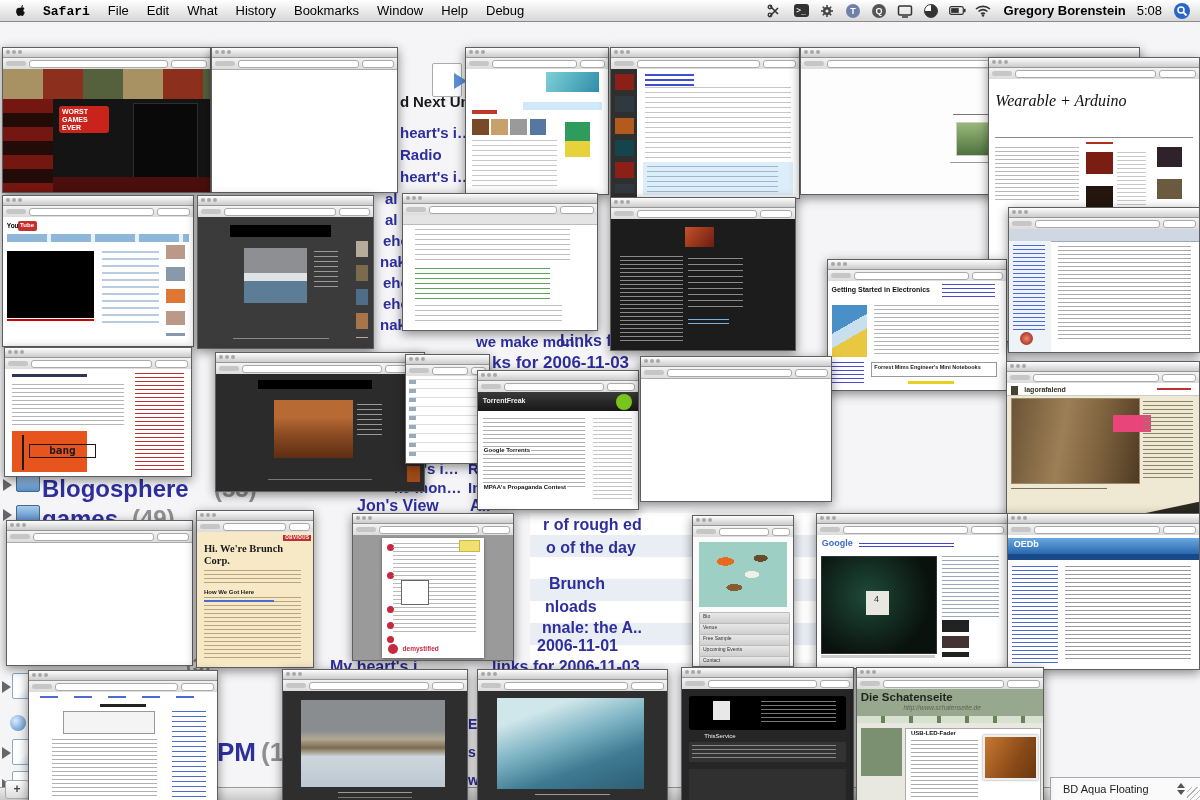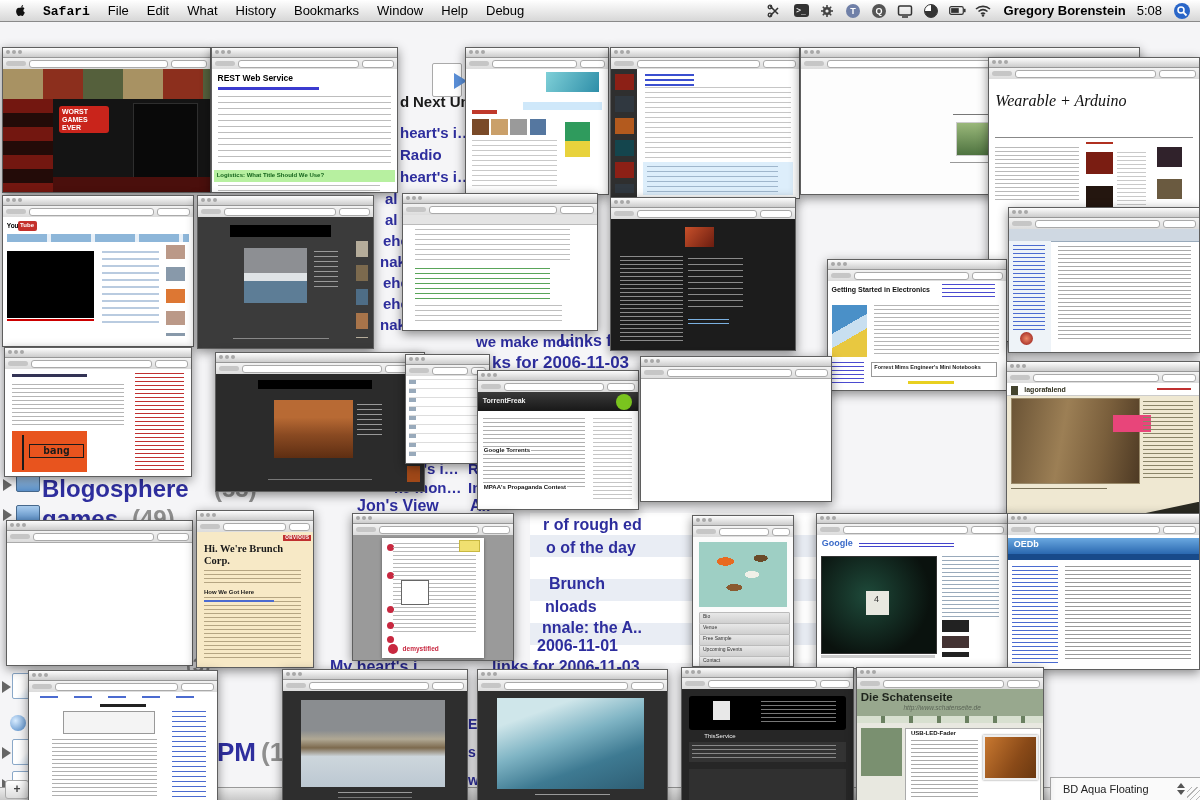--- a/index.html
+++ b/index.html
@@ -199,21 +199,21 @@
   .k-victorian .c::after{content:"";position:absolute;left:2%;top:78%;width:50%;height:1px;background:#7a7258;}
   .k-victorian .c::before{content:"";position:absolute;left:60%;top:88%;width:40%;height:12%;
     background:#2a2a22;clip-path:polygon(0 100%,100% 0,100% 100%);}
 
   .k-bang .p1{display:block;left:4%;top:5%;width:40%;height:3px;background:#333355;}
   .k-bang .p2{display:block;left:4%;top:14%;width:60%;height:40%;
     background:repeating-linear-gradient(#b5b5b5 0 1px,transparent 1px 4px);}
   .k-bang .p3{display:block;left:4%;top:58%;width:40%;height:38%;background:#e8541e;}
   .k-bang .p4{display:block;left:9%;top:62%;width:2px;height:32%;background:#1a1a1a;}
   .k-bang .t0{left:13%;top:70%;font-size:11px;font-weight:bold;color:#1a1a1a;
-    font-family:"DejaVu Sans Mono","Liberation Mono",monospace;border:1px solid #1a1a1a;padding:0 13px;}
+    font-family:"DejaVu Sans Mono","Liberation Mono",monospace;border:1px solid #1a1a1a;padding:0 19px;}
   .k-bang .p5{display:block;left:70%;top:4%;width:26%;height:92%;
     background:repeating-linear-gradient(#c03030 0 1px,transparent 1px 4px);}
 
   .k-gallery2 .c{background:#2b2b2b;}
   .k-gallery2 .p1{display:block;left:20%;top:5%;width:55%;height:8%;background:#000;}
   .k-gallery2 .p2{display:block;left:28%;top:22%;width:38%;height:50%;
     background:linear-gradient(#b86a34 30%,#8a4a22 60%,#5e2e12);}
   .k-gallery2 .p3{display:block;left:68%;top:26%;width:12%;height:26%;
     background:repeating-linear-gradient(#999 0 1px,transparent 1px 5px);}
   .k-gallery2 .p4{display:block;left:92%;top:12%;width:6%;height:80%;
@@ -519,28 +519,20 @@
             <div class="p p5"></div>
             <span class="t t0">WORST GAMES EVER</span>
           </div>
         </div>
         <div class="win k-rest" style="left: 211px; top: 26px; width: 187px; height: 146px; z-index: 11;">
           <div class="tb"></div>
           <div class="ab">
             <div class="url"></div>
             <div class="srch"></div>
           </div>
-          <div class="c">
-            <div class="p p1"></div>
-            <div class="p p2"></div>
-            <div class="p p3"></div>
-            <div class="p p4"></div>
-            <span class="t t0">REST Web Service</span>
-            <span class="t t1">Logistics: What Title Should We Use?</span>
-          </div>
         </div>
         <div class="win k-lightblog" style="left: 465px; top: 26px; width: 144px; height: 148px; z-index: 12;">
           <div class="tb"></div>
           <div class="ab">
             <div class="url"></div>
             <div class="srch"></div>
           </div>
           <div class="c">
             <div class="p p1"></div>
             <div class="p p2"></div>

